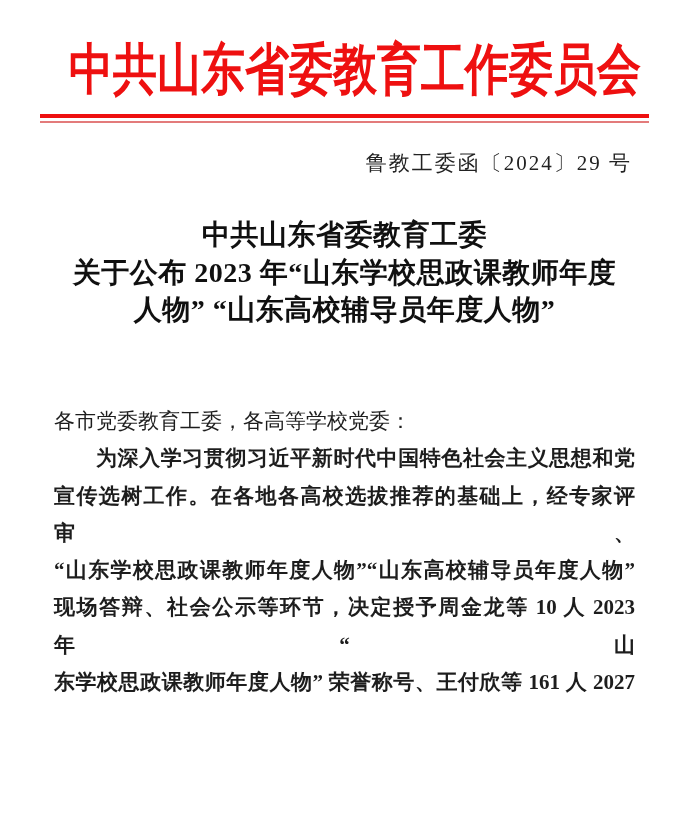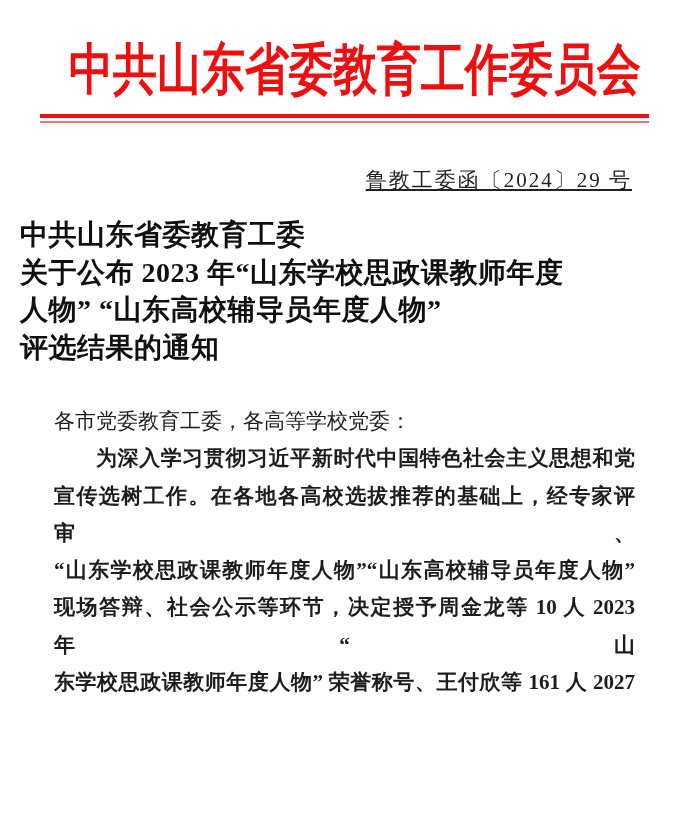--- a/index.html
+++ b/index.html
@@ -14,27 +14,27 @@
     position:absolute; top:33px; left:0; width:100%;
     text-align:center; white-space:nowrap;
     font-size:55px; font-weight:bold; color:#ee1010;
     transform:scaleX(0.80); transform-origin:50% 50%;
   }
   .rule { position:absolute; top:114px; left:40px; width:609px; }
   .rule-thick { height:4px; background:#ee1010; }
   .rule-thin  { height:2px; background:#e37b7b; margin-top:3px; }
   
   .doc-number {
-    position:absolute; top:166px; right:57px;
-    font-size:21px; letter-spacing:2px; color:#222; white-space:nowrap;text-decoration:underline;
+    position:absolute; top:149px; right:57px;
+    font-size:21px; letter-spacing:2px; color:#222; white-space:nowrap;
   }
   
   .title {
     position:absolute; top:216px; left:20px; width:649px;
-    font-weight:bold; color:#101010;
+    text-align:center; font-weight:bold; color:#101010;
     font-size:28px; line-height:37.5px; letter-spacing:0.5px;
   }
   .title .t-line { white-space:nowrap; }
   
   .body-text {
     position:absolute; top:403px; left:54px; width:581px; z-index:1;
     font-size:21px; line-height:37.3px; color:#1d1d1d;
   }
   .b-line { text-align:justify; }
   .b-line.j { text-align-last:justify;font-weight:bold; }
@@ -71,21 +71,20 @@
     <div class="rule-thick"></div>
     <div class="rule-thin"></div>
   </div>
 
   <div class="doc-number">鲁教工委函〔2024〕29 号</div>
 
   <div class="title">
     <div class="t-line">中共山东省委教育工委</div>
     <div class="t-line">关于公布 2023 年“山东学校思政课教师年度</div>
     <div class="t-line">人物” “山东高校辅导员年度人物”</div>
-    <div class="t-line">评选结果的通知</div>
   </div>
 
   <div class="body-text">
     <div class="b-line">各市党委教育工委，各高等学校党委：</div>
     <div class="b-line j indent">为深入学习贯彻习近平新时代中国特色社会主义思想和党</div>
     <div class="b-line j">宣传选树工作。在各地各高校选拔推荐的基础上，经专家评审、</div>
     <div class="b-line j">“山东学校思政课教师年度人物”“山东高校辅导员年度人物”</div>
     <div class="b-line j">现场答辩、社会公示等环节，决定授予周金龙等 10 人 2023 年“山</div>
     <div class="b-line j">东学校思政课教师年度人物” 荣誉称号、王付欣等 161 人 2027</div>
     <div class="b-line j">年 “山东学校优秀思政课教师” 荣誉称号；授予徐孝刚等 11 人</div>

